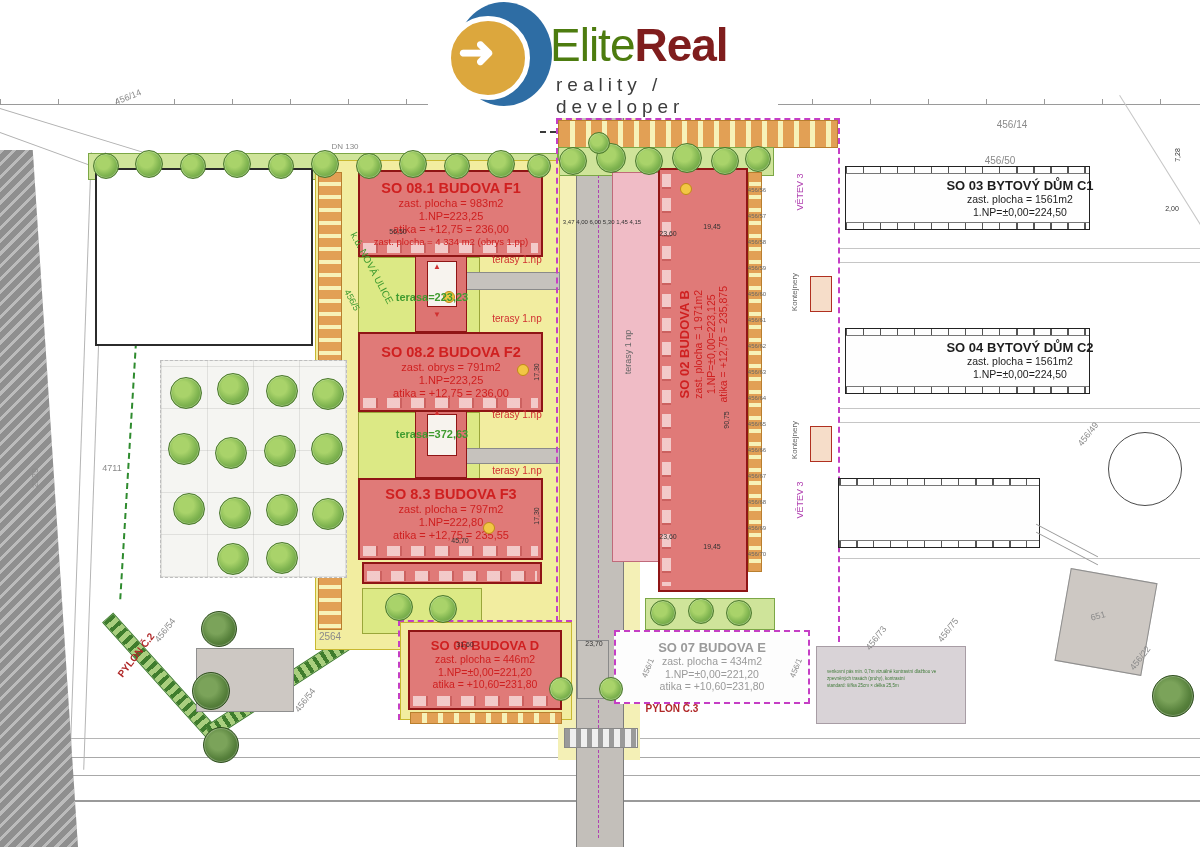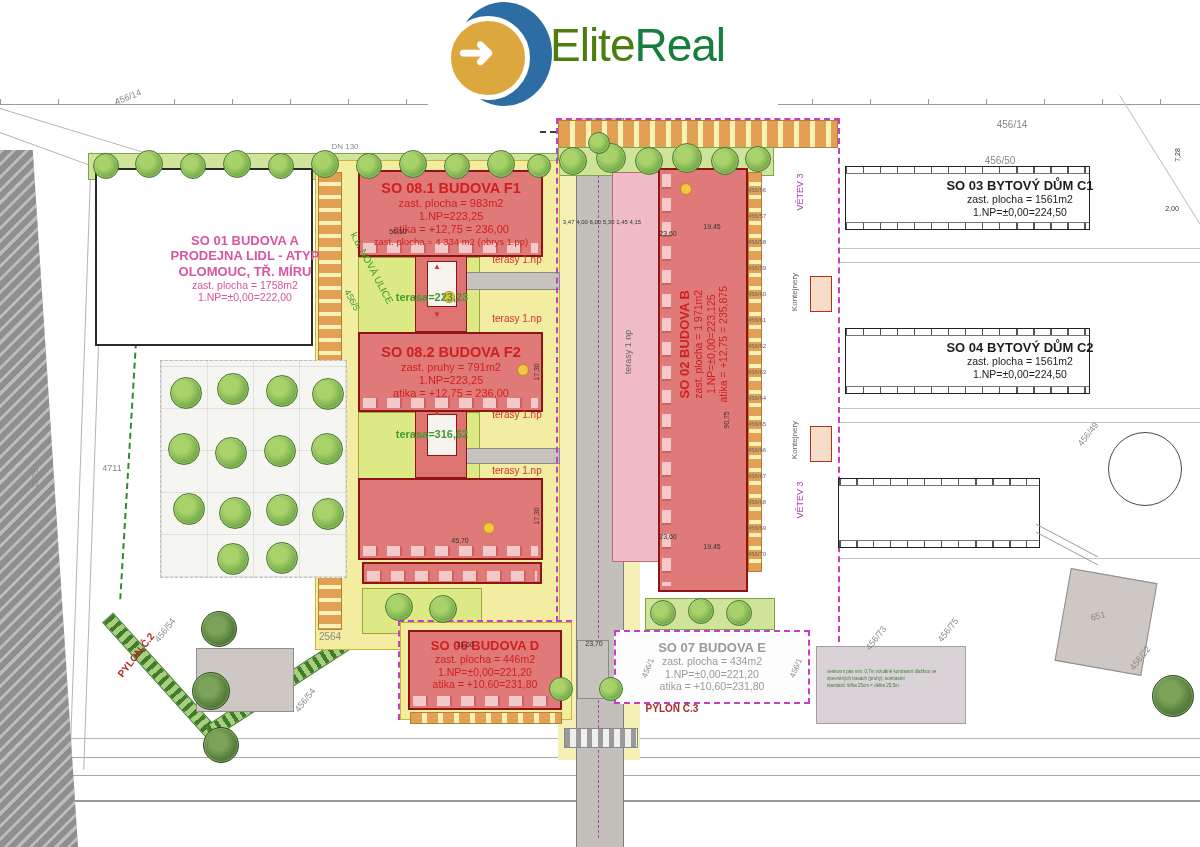--- a/index.html
+++ b/index.html
@@ -70,21 +70,21 @@
   .dh-circle{display:flex;flex-direction:column;align-items:center;justify-content:center;
       font-size:10.5px;font-weight:bold;color:#222;line-height:1.35;}
   
   #logo{position:absolute;left:428px;top:0;width:350px;height:112px;background:#fff;z-index:60;}
   .logo-circle-blue{position:absolute;left:28px;top:2px;width:96px;height:104px;border-radius:50%;background:#2e6da4;}
   .logo-circle-gold{position:absolute;left:18px;top:16px;width:84px;height:84px;border-radius:50%;
       background:#dca73d;border:5px solid #fff;box-sizing:border-box;}
   .logo-arrow{position:absolute;left:30px;top:26px;font-size:44px;color:#fff;font-weight:bold;}
   .logo-text{position:absolute;left:122px;top:18px;font-size:46px;letter-spacing:-1px;}
   .logo-elite{color:#4d7c0f;}
-  .logo-real{color:#15803d;font-weight:normal;}
+  .logo-real{color:#7f1d1d;font-weight:bold;}
   .logo-tag{position:absolute;left:128px;top:74px;font-size:19px;color:#3c3c3c;letter-spacing:5px;}
 </style>
 </head>
 <body>
 
 <div id="plan">
 
   <div class="ln" style="left:0;top:104px;width:1200px;border-top:1px solid #9a9a9a;"></div>
   <div class="ln" style="left:0;top:99px;width:1200px;height:6px;background:repeating-linear-gradient(90deg,#9a9a9a 0 1px,transparent 1px 58px);"></div>
   <div class="ln blkdash" style="left:540px;top:131px;width:296px;"></div>
@@ -181,39 +181,38 @@
   <div class="abs graybldg2" style="left:816px;top:646px;width:148px;height:76px;">
     <div class="note" style="left:10px;top:22px;width:120px;">
       <div>venkovní pás min. 0,7m vizuálně kontrastní dlažbou ve</div>
         <div>zpevněných trasách (pruhy), kontrastní</div>
         <div>standard: šířka 25cm × délka 25,5m</div>
     </div>
   </div>
   <div class="abs graybldg" style="left:196px;top:648px;width:96px;height:62px;"></div>
   <div class="abs graybldg" style="left:1062px;top:575px;width:86px;height:92px;transform:rotate(10deg);"></div>
 
-  <div class="bl lbl-pink" style="left:140px;top:233px;width:210px;">
-    <div class="t13">SO 01 BUDOVA A</div>
-    <div class="t13">PRODEJNA LIDL - ATYP</div>
-    <div class="t13">OLOMOUC, TŘ. MÍRU</div>
-    <div class="t10">zast. plocha = 1758m2</div>
-    <div class="t10">1.NP=±0,00=222,00</div>
-  </div>
   <div class="bl lbl-red" style="left:362px;top:180px;width:178px;">
     <div class="t15">SO 08.1  BUDOVA F1</div>
     <div class="t11">zast. plocha = 983m2</div>
     <div class="t11">1.NP=223,25</div>
     <div class="t11">atika = +12,75 = 236,00</div>
     <div class="t9">zast. plocha = 4 334 m2 (obrys 1.pp)</div>
   </div>
   <div class="bl lbl-red" style="left:362px;top:344px;width:178px;">
     <div class="t15">SO 08.2  BUDOVA F2</div>
-    <div class="t11">zast. pruhy = 791m2</div>
+    <div class="t11">zast. obrys = 791m2</div>
     <div class="t11">1.NP=223,25</div>
     <div class="t11">atika = +12,75 = 236,00</div>
+  </div>
+  <div class="bl lbl-red" style="left:362px;top:486px;width:178px;">
+    <div class="t15">SO 8.3  BUDOVA F3</div>
+    <div class="t11">zast. plocha = 797m2</div>
+    <div class="t11">1.NP=222,80</div>
+    <div class="t11">atika = +12,75 = 235,55</div>
   </div>
   <div class="bl lbl-red rot90" style="left:608px;top:318px;width:190px;">
     <div class="t13">SO 02 BUDOVA B</div>
     <div class="t10">zast. plocha = 1 971m2</div>
     <div class="t10">1.NP=±0,00=223,125</div>
     <div class="t10">atika = +12,75 = 235,875</div>
   </div>
   <div class="bl lbl-black" style="left:920px;top:178px;width:200px;">
     <div class="t13">SO 03 BYTOVÝ DŮM C1</div>
     <div class="t10">zast. plocha = 1561m2</div>
@@ -342,26 +341,27 @@
       <span class="ann" style="left: 757px; top: 554px; font-size: 6px; color: rgb(102, 102, 102); transform: translate(-50%, -50%);">456/70</span>
       <span class="ann" style="left: 800px; top: 192px; font-size: 9px; color: rgb(176, 64, 176); transform: translate(-50%, -50%) rotate(-90deg);">VĚTEV 3</span>
       <span class="ann" style="left: 800px; top: 500px; font-size: 9px; color: rgb(176, 64, 176); transform: translate(-50%, -50%) rotate(-90deg);">VĚTEV 3</span>
       <span class="ann" style="left: 794px; top: 292px; font-size: 8px; color: rgb(102, 102, 102); transform: translate(-50%, -50%) rotate(-90deg);">Kontejnery</span>
       <span class="ann" style="left: 794px; top: 440px; font-size: 8px; color: rgb(102, 102, 102); transform: translate(-50%, -50%) rotate(-90deg);">Kontejnery</span>
       <span class="ann" style="left: 517px; top: 259px; font-size: 10px; color: rgb(208, 48, 48); transform: translate(-50%, -50%);">terasy 1.np</span>
       <span class="ann" style="left: 517px; top: 318px; font-size: 10px; color: rgb(208, 48, 48); transform: translate(-50%, -50%);">terasy 1.np</span>
       <span class="ann" style="left: 517px; top: 414px; font-size: 10px; color: rgb(208, 48, 48); transform: translate(-50%, -50%);">terasy 1.np</span>
       <span class="ann" style="left: 517px; top: 470px; font-size: 10px; color: rgb(208, 48, 48); transform: translate(-50%, -50%);">terasy 1.np</span>
       <span class="ann" style="left: 432px; top: 297px; font-size: 11px; color: rgb(63, 155, 47); font-weight: bold; transform: translate(-50%, -50%);">terasa=223,23</span>
-      <span class="ann" style="left: 432px; top: 434px; font-size: 11px; color: rgb(63, 155, 47); font-weight: bold; transform: translate(-50%, -50%);">terasa=316,62</span>
+      <span class="ann" style="left: 432px; top: 434px; font-size: 11px; color: rgb(63, 155, 47); font-weight: bold; transform: translate(-50%, -50%);">terasa=372,63</span>
       <span class="ann" style="left: 628px; top: 352px; font-size: 9px; color: rgb(102, 102, 102); transform: translate(-50%, -50%) rotate(-90deg);">terasy 1 np</span>
       <span class="ann" style="left: 437px; top: 266px; font-size: 8px; color: rgb(208, 48, 48); transform: translate(-50%, -50%);">▲</span>
       <span class="ann" style="left: 437px; top: 314px; font-size: 8px; color: rgb(208, 48, 48); transform: translate(-50%, -50%);">▼</span>
       <span class="ann" style="left: 437px; top: 412px; font-size: 8px; color: rgb(208, 48, 48); transform: translate(-50%, -50%);">▲</span>
     </div>
 
   <div id="logo">
     <div class="logo-circle-blue"></div>
     <div class="logo-circle-gold"></div>
     <div class="logo-arrow">➜</div>
     <div class="logo-text"><span class="logo-elite">Elite</span><span class="logo-real">Real</span></div>
+    <div class="logo-tag">reality / developer</div>
   </div>
 </div>
 
 </body></html>

